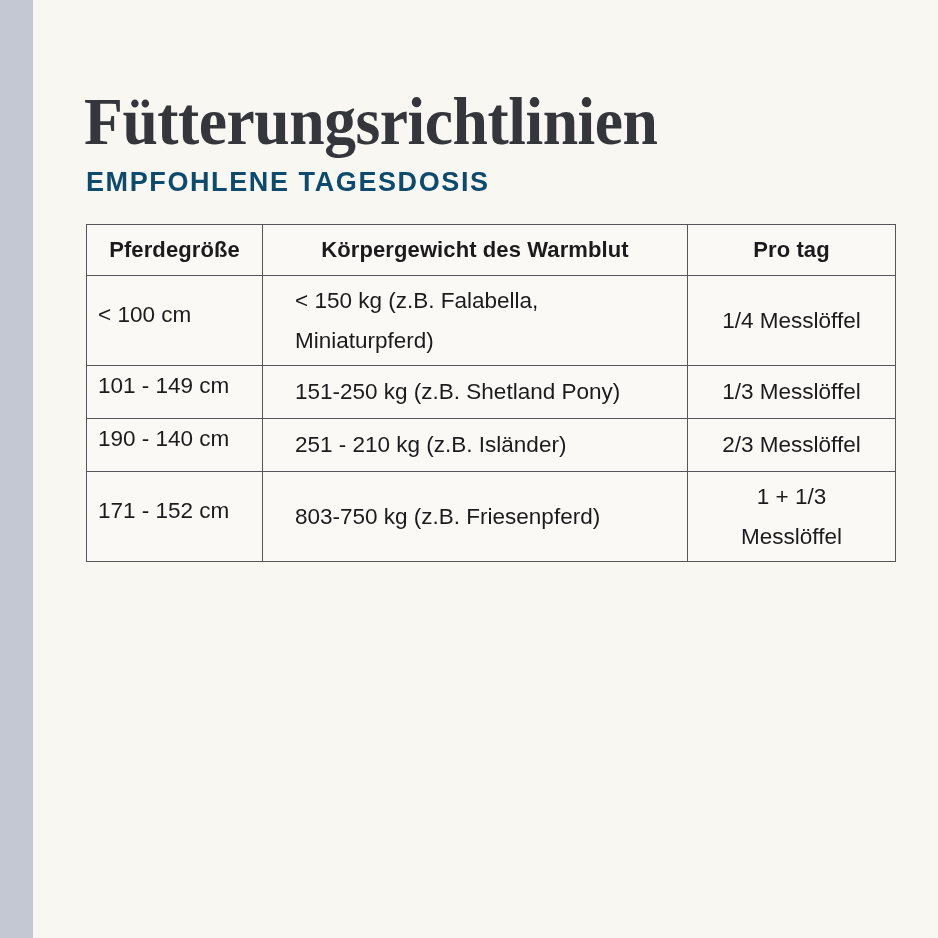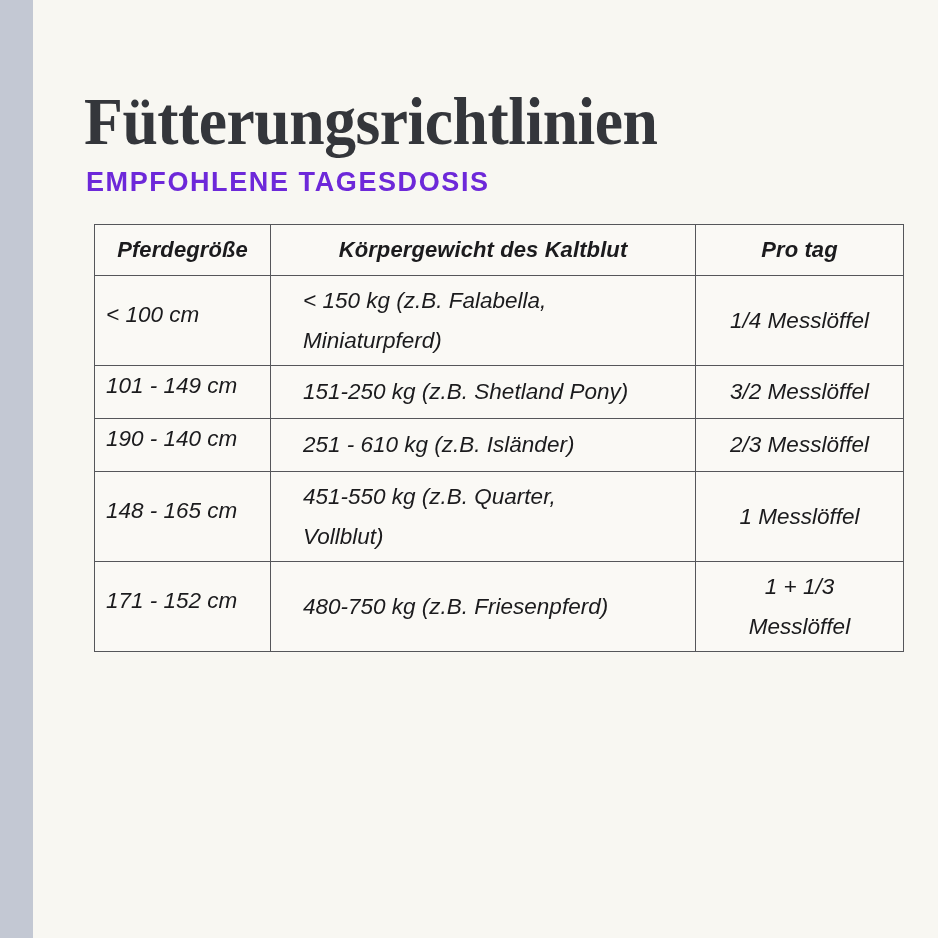--- a/index.html
+++ b/index.html
@@ -50,33 +50,32 @@
 
   #subtitle {
     position: absolute;
     left: 86px;
     top: 166px;
     font-family: "Liberation Sans", sans-serif;
     font-weight: bold;
     font-size: 27px;
     line-height: 32px;
     letter-spacing: 1.6px;
-    color: #6d28d9;
+    color: #0c4a6e;
     white-space: nowrap;
   }
 
   #guide-table {
     position: absolute;
-    left: 94px;
+    left: 86px;
     top: 224px;
     width: 809px;
     border-collapse: collapse;
     table-layout: fixed;
     background: #5eead4;
-    font-style: italic;
   }
 
   #guide-table col.c1 { width: 176px; }
   #guide-table col.c2 { width: 425px; }
   #guide-table col.c3 { width: 208px; }
 
   #guide-table th,
   #guide-table td {
     border: 1.6px solid #55565a;
     color: #1b1b1d;
@@ -143,21 +142,21 @@
 
   <table id="guide-table">
     <colgroup>
       <col class="c1">
       <col class="c2">
       <col class="c3">
     </colgroup>
     <thead>
       <tr>
         <th>Pferdegröße</th>
-        <th>Körpergewicht des Kaltblut</th>
+        <th>Körpergewicht des Warmblut</th>
         <th>Pro tag</th>
       </tr>
     </thead>
     <tbody>
 
       <tr class="tall">
         <td class="size-cell">&lt; 100 cm</td>
         <td class="weight-cell">
           <span class="wl">&lt; 150 kg (z.B. Falabella,</span>
           <span class="wl">Miniaturpferd)</span>
@@ -166,51 +165,41 @@
           <span class="dl">1/4 Messlöffel</span>
         </td>
       </tr>
 
       <tr class="short">
         <td class="size-cell">101 - 149 cm</td>
         <td class="weight-cell">
           <span class="wl">151-250 kg (z.B. Shetland Pony)</span>
         </td>
         <td class="dose-cell">
-          <span class="dl">3/2 Messlöffel</span>
+          <span class="dl">1/3 Messlöffel</span>
         </td>
       </tr>
 
       <tr class="short">
         <td class="size-cell">190 - 140 cm</td>
         <td class="weight-cell">
-          <span class="wl">251 - 610 kg (z.B. Isländer)</span>
+          <span class="wl">251 - 210 kg (z.B. Isländer)</span>
         </td>
         <td class="dose-cell">
           <span class="dl">2/3 Messlöffel</span>
         </td>
       </tr>
 
 
-      <tr class="tall">
-        <td class="size-cell">148 - 165 cm</td>
-        <td class="weight-cell">
-          <span class="wl">451-550 kg (z.B. Quarter,</span>
-          <span class="wl">Vollblut)</span>
-        </td>
-        <td class="dose-cell">
-          <span class="dl">1 Messlöffel</span>
-        </td>
-      </tr>
 
 
       <tr class="tall">
         <td class="size-cell">171 - 152 cm</td>
         <td class="weight-cell">
-          <span class="wl">480-750 kg (z.B. Friesenpferd)</span>
+          <span class="wl">803-750 kg (z.B. Friesenpferd)</span>
         </td>
         <td class="dose-cell">
           <span class="dl">1 + 1/3</span>
           <span class="dl">Messlöffel</span>
         </td>
       </tr>
 
 
     </tbody>
   </table>

